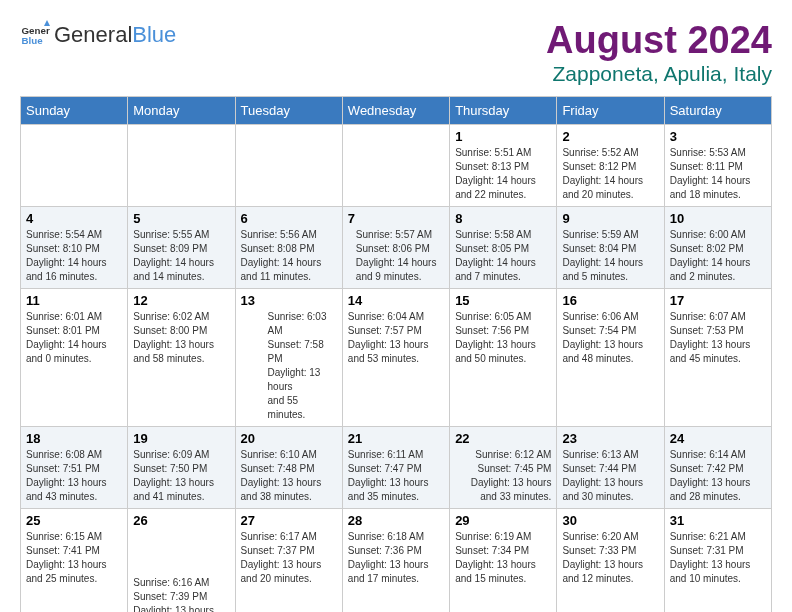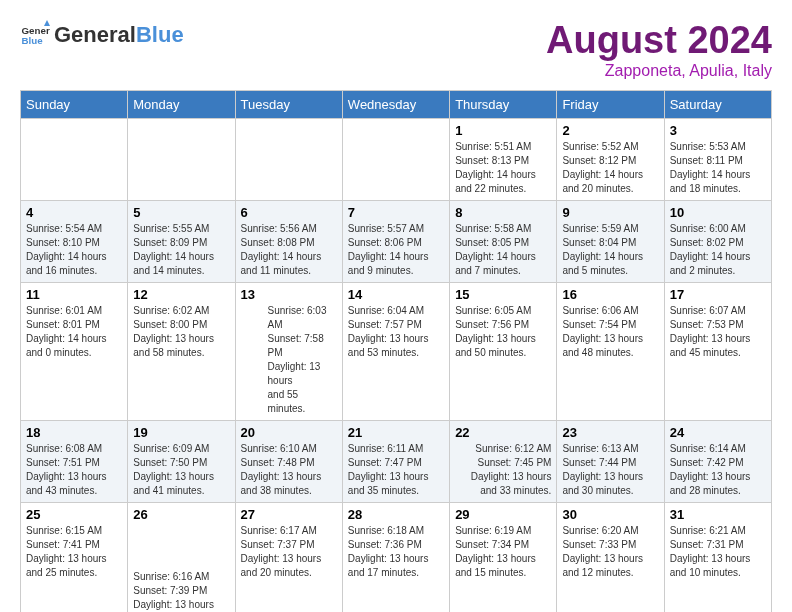--- a/index.html
+++ b/index.html
@@ -15,21 +15,21 @@
       justify-content: space-between;
       align-items: flex-start;
       margin-bottom: 10px;
     }
     .logo {
       display: flex;
       align-items: center;
     }
     .logo-text {
       font-size: 22px;
-      font-weight: bold;
+      font-weight: normal;
       color: #333;
       line-height: 1.1;
     }
     .logo-text span {
       color: #4a90d9;
     }
     .logo-icon {
       width: 30px;
       height: 30px;
       margin-right: 4px;
@@ -37,22 +37,22 @@
     .title-block {
       text-align: right;
     }
     .month-title {
       font-size: 38px;
       font-weight: bold;
       color: #701a75;
       line-height: 1.1;
     }
     .subtitle {
-      font-size: 16px;
-      color: #a21caf;
+      font-size: 21px;
+      color: #0f766e;
     }
     table {
       width: 100%;
       border-collapse: collapse;
       font-size: 11px;
     }
     thead tr th {
       background-color: #3a7abf;
       color: #fff;
       text-align: left;
@@ -168,21 +168,21 @@
         </td>
         <td>
           <div class="day-number">6</div>
           <div class="day-info" style="white-space: pre-line;">Sunrise: 5:56 AM
 Sunset: 8:08 PM
 Daylight: 14 hours
 and 11 minutes.</div>
         </td>
         <td>
           <div class="day-number">7</div>
-          <div class="day-info" style="white-space: pre-line;">Sunrise: 5:57 AM
+          <div class="day-info" style="white-space: pre-line; margin-left: 8px;">Sunrise: 5:57 AM
 Sunset: 8:06 PM
 Daylight: 14 hours
 and 9 minutes.</div>
         </td>
         <td>
           <div class="day-number">8</div>
           <div class="day-info" style="white-space: pre-line;">Sunrise: 5:58 AM
 Sunset: 8:05 PM
 Daylight: 14 hours
 and 7 minutes.</div>

